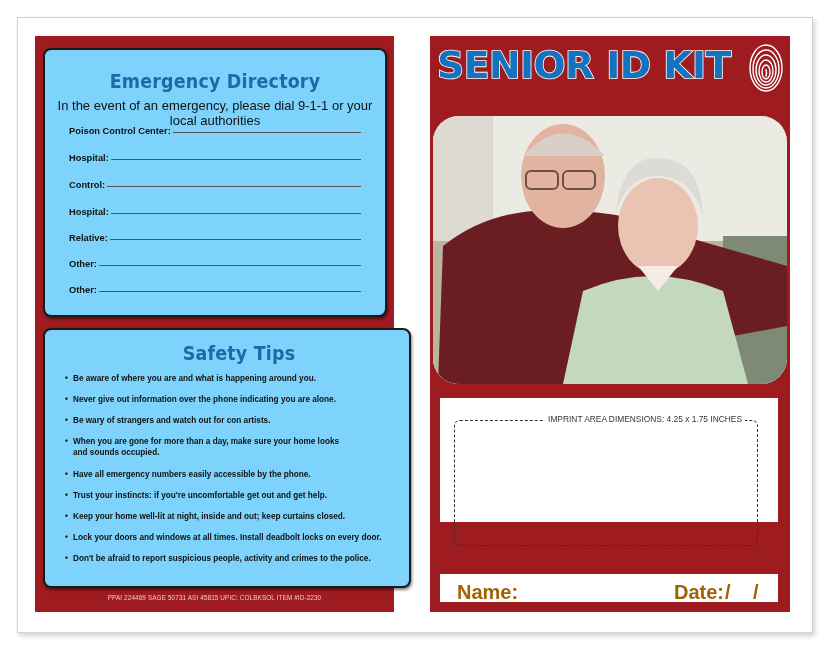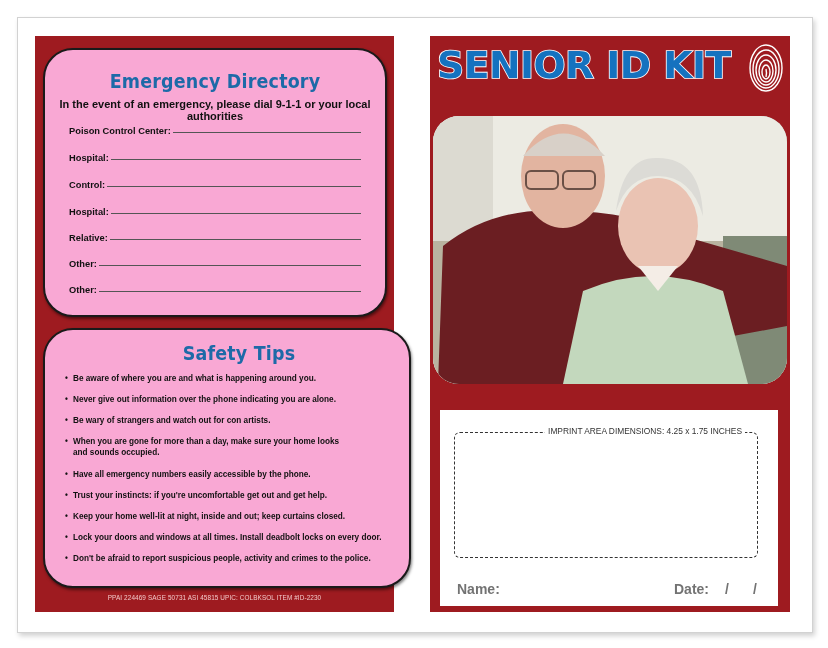--- a/index.html
+++ b/index.html
@@ -1,40 +1,40 @@
 <!DOCTYPE html>
 <html><head>
 <meta charset="utf-8">
 <style>
   html,body{margin:0;padding:0;}
   body{width:828px;height:648px;background:#ffffff;position:relative;overflow:hidden;font-family:"Liberation Sans",sans-serif;}
   .sheet{position:absolute;left:17px;top:17px;width:794px;height:614px;background:#fff;border:1px solid #d2d2d2;box-shadow:2px 3px 5px rgba(0,0,0,0.18);}
   .panel{position:absolute;background:#9e1b20;}
   .left{left:35px;top:36px;width:359px;height:576px;}
   .right{left:430px;top:36px;width:360px;height:576px;}
-  .card{position:absolute;background:#f9a8d4;border:2px solid #1a1a1a;border-radius:30px;box-shadow:1px 2px 3px rgba(0,0,0,0.5);}
+  .card{position:absolute;background:#7dd3fc;border:2px solid #1a1a1a;border-radius:8px;box-shadow:1px 2px 3px rgba(0,0,0,0.5);}
   .dir{left:8px;top:12px;width:340px;height:265px;}
   .tips{left:8px;top:292px;width:340px;height:256px;padding-left:24px;}
   .card h2{margin:0;text-align:center;color:#1d6aa8;font-family:"DejaVu Sans",sans-serif;font-weight:bold;font-size:19px;letter-spacing:0.2px;transform:scaleX(0.92);}
   .dir h2{margin-top:20px;}
-  .intro{font-size:11px;font-weight:bold;color:#111;text-align:center;margin-top:6px;}
+  .intro{font-size:13px;font-weight:normal;color:#111;text-align:center;margin-top:6px;}
   .field{position:absolute;left:24px;right:24px;display:flex;align-items:flex-end;font-size:9.3px;font-weight:bold;color:#111;}
   .field .line{flex:1;border-bottom:1.3px solid #555;margin-left:2px;height:0;margin-bottom:3px;}
   .tips h2{margin-top:12px;}
   .tip{position:absolute;left:20px;right:14px;font-size:8.2px;font-weight:bold;color:#111;line-height:11px;display:flex;}
   .tip .dot{width:8px;flex:none;}
   .footer{position:absolute;left:0;right:0;top:558px;text-align:center;color:#f2c9c9;font-size:6.4px;letter-spacing:0.1px;}
   .title{position:absolute;left:7px;top:8px;height:48px;display:flex;align-items:flex-start;}
   .title span{font-family:"DejaVu Sans",sans-serif;font-weight:bold;font-size:37px;color:#1572bf;-webkit-text-stroke:1.6px #ffffff;paint-order:stroke fill;letter-spacing:-0.5px;text-shadow:0 0 0 #fff;transform:scaleX(1.02);transform-origin:left center;}
   .fp{position:absolute;left:318px;top:6px;width:36px;height:52px;}
   .photo{position:absolute;left:3px;top:80px;width:354px;height:268px;border-radius:26px;overflow:hidden;background:#e9e7df;box-shadow:inset 0 0 6px rgba(0,0,0,0.5);}
-  .imprint{position:absolute;left:10px;top:362px;width:338px;height:196px;background:#fff;margin-top:12px;}
+  .imprint{position:absolute;left:10px;top:362px;width:338px;height:124px;background:#fff;}
   .dash{position:absolute;left:14px;top:22px;width:302px;height:124px;border:1.5px dashed #333;border-radius:6px;}
   .dashlabel{position:absolute;right:12px;top:-7px;background:#fff;padding:0 3px;font-size:8.4px;color:#333;}
-  .namebar{position:absolute;left:10px;top:538px;width:338px;height:28px;background:#fff;display:flex;align-items:center;font-weight:bold;font-size:14px;color:#737373;}
+  .namebar{position:absolute;left:10px;top:538px;width:338px;height:28px;background:#fff;display:flex;align-items:center;font-weight:bold;font-size:20px;color:#a16207;}
   .nl{position:absolute;left:17px;top:7px;}
   .dl{position:absolute;left:234px;top:7px;}
   .s1{position:absolute;left:285px;top:7px;}
   .s2{position:absolute;left:313px;top:7px;}
 </style>
 </head>
 <body>
 
 <div class="sheet"></div>
 

